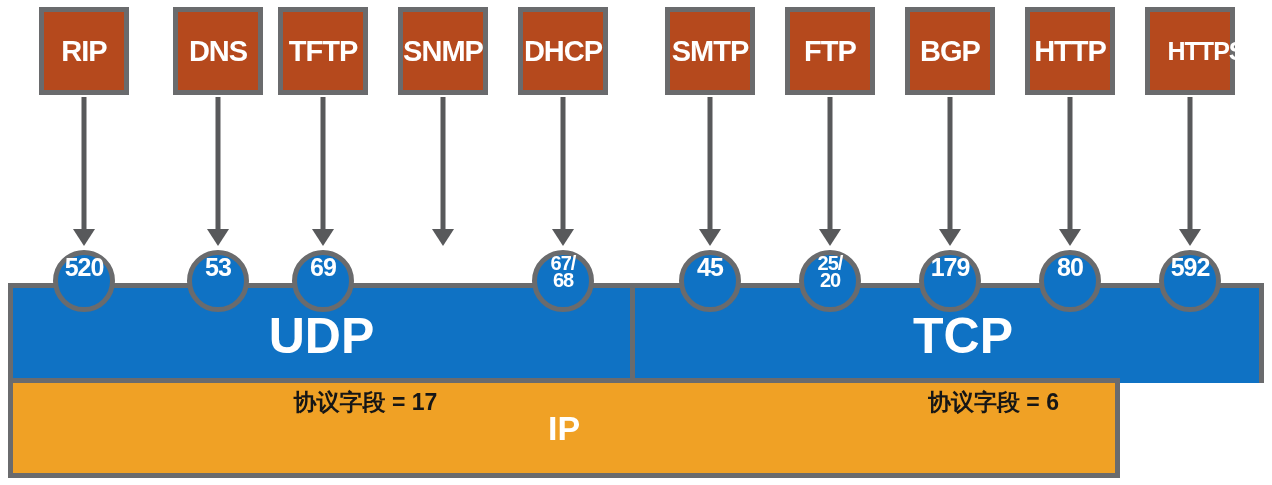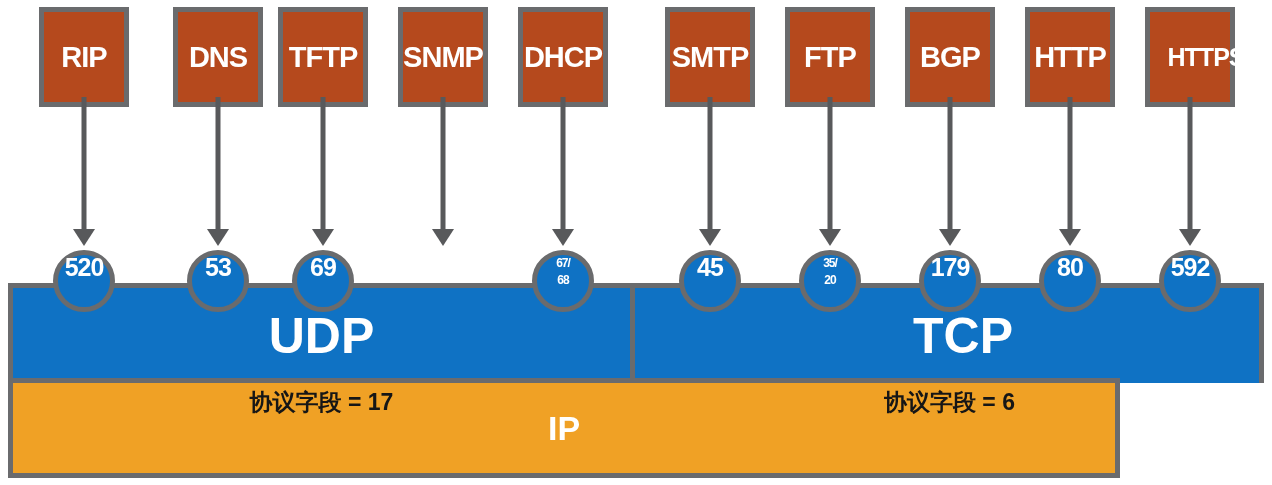--- a/index.html
+++ b/index.html
@@ -15,21 +15,21 @@
   .stage{
     position:relative;width:1272px;height:485px;background:#fff;overflow:hidden;
     font-family:"Liberation Sans",sans-serif;
   }
   
   .col{position:absolute;top:0;width:120px;height:485px;}
   .c0{left:24px}.c1{left:158px}.c2{left:263px}.c3{left:383px}.c4{left:503px}
   .c5{left:650px}.c6{left:770px}.c7{left:890px}.c8{left:1010px}.c9{left:1130px}
   .pbox{
     position:absolute;top:7px;left:50%;transform:translateX(-50%);
-    width:90px;height:100px;box-sizing:border-box;
+    width:90px;height:88px;box-sizing:border-box;
     background:var(--box_fill);border:5px solid var(--border_gray);
     display:flex;align-items:center;justify-content:center;
     color:var(--label_white);font-weight:700;font-size:29px;letter-spacing:-1px;
   }
   .pbox.small-label{font-size:25px;padding-left:32px;}
   .arrow-stem{
     position:absolute;top:97px;left:50%;transform:translateX(-50%);
     width:5px;height:132px;background:var(--arrow_gray);
   }
   .arrow-head{
@@ -38,21 +38,21 @@
     border-top:17px solid var(--arrow_gray);
   }
   .pcircle{
     position:absolute;top:250px;left:50%;transform:translateX(-50%);
     width:62px;height:62px;box-sizing:border-box;border-radius:50%;
     background:var(--bar_blue);border:5px solid var(--border_gray);
     display:flex;flex-direction:column;align-items:center;justify-content:flex-start;
     color:var(--label_white);font-weight:700;font-size:25px;letter-spacing:-1px;
     z-index:4;line-height:1;
   }
-  .pcircle.two-line{font-size:12px;line-height:17px;}
+  .pcircle.two-line{font-size:20px;line-height:17px;}
   
   .transport-row{
     position:absolute;left:8px;top:283px;width:1256px;height:100px;box-sizing:border-box;
     background:var(--bar_blue);border:5px solid var(--border_gray);border-bottom:none;
     display:flex;z-index:1;
   }
   .half{
     display:flex;align-items:center;justify-content:center;
     color:var(--label_white);font-weight:700;font-size:50px;letter-spacing:0px;
   }
@@ -60,21 +60,21 @@
   .half-tcp{flex:1;padding-left:32px;}
   
   .ip-box{
     position:absolute;left:8px;top:378px;width:1112px;height:100px;box-sizing:border-box;
     background:var(--ip_orange);border:5px solid var(--border_gray);
     display:flex;align-items:center;justify-content:center;
     color:var(--label_white);font-weight:700;font-size:34px;z-index:2;
   }
   .field-note{
     position:absolute;top:387px;z-index:3;text-align:center;
-    color:var(--note_black);font-weight:700;font-size:23px;
+    color:var(--note_black);font-weight:700;font-size:23px;padding-left:44px;
   }
   .note-udp{left:8px;width:627px;}
   .note-tcp{left:635px;width:629px;}
 </style>
 </head>
 <body>
 
 <div class="stage">
 
   <div class="col c0">
@@ -141,21 +141,21 @@
     </div>
   </div>
 
   <div class="col c6">
     <div class="pbox">
       <span>FTP</span>
     </div>
     <div class="arrow-stem"></div>
     <div class="arrow-head"></div>
     <div class="pcircle two-line">
-      <span>35/</span>
+      <span>25/</span>
       <span>20</span>
     </div>
   </div>
 
   <div class="col c7">
     <div class="pbox">
       <span>BGP</span>
     </div>
     <div class="arrow-stem"></div>
     <div class="arrow-head"></div>

